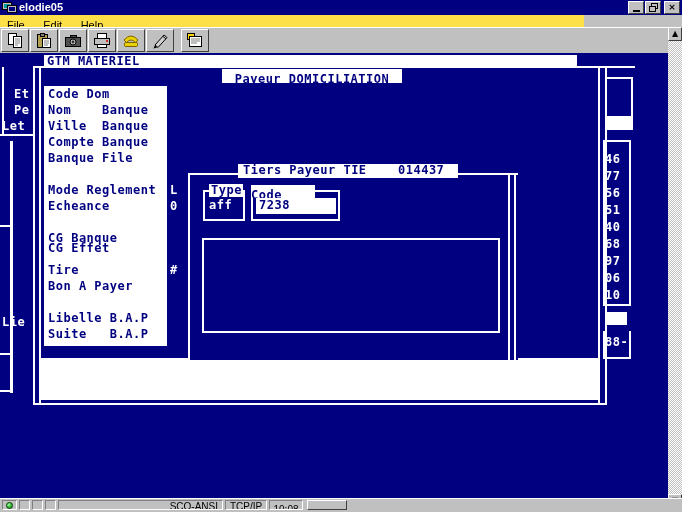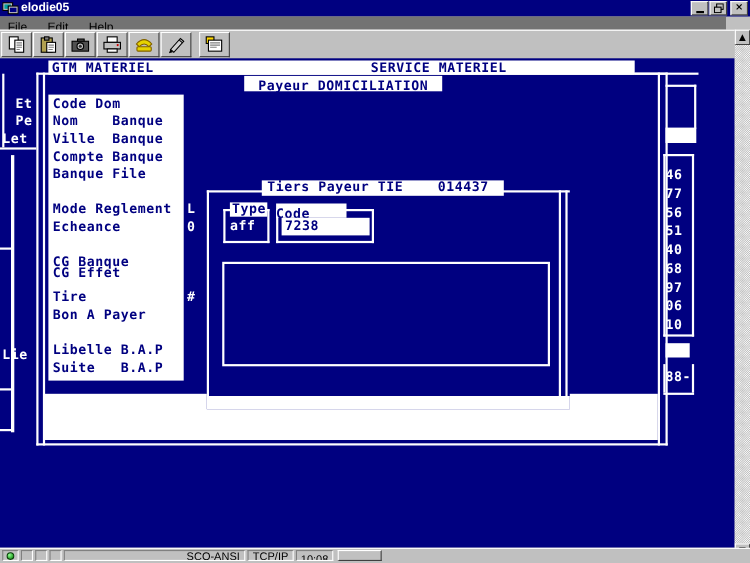--- a/index.html
+++ b/index.html
@@ -12,21 +12,21 @@
      color:#fff;white-space:pre;}
   .tn{color:#000080;}
   
   .titlebar{position:absolute;left:0;top:0;width:682px;height:15px;background:#000080;
             display:flex;align-items:center;}
   .title-text{color:#fff;font:bold 11px/15px "Liberation Sans",sans-serif;margin-left:3px;}
   .tbtns{margin-left:auto;display:flex;align-items:center;margin-right:2px;}
   .tbtn{width:16px;height:13px;background:#c0c0c0;border:1px solid;border-color:#fff #404040 #404040 #fff;
         display:flex;align-items:center;justify-content:center;margin-left:1px;box-sizing:border-box;
         font:bold 9px/9px "DejaVu Sans",sans-serif;color:#000;}
-  .menubar{position:absolute;left:0;top:15px;width:660px;height:12px;background:#737373;}
+  .menubar{position:absolute;left:0;top:15px;width:584px;height:12px;background:#fde047;}
   .menu-item{display:inline-block;font:11px/12px "Liberation Sans",sans-serif;color:#000;padding:0 7px;}
   .menu-item::first-letter{text-decoration:underline;}
   .toolbar{position:absolute;left:0;top:27px;width:682px;height:26px;background:#c0c0c0;
            border-top:1px solid #fff;box-sizing:border-box;}
   .tool-btn{position:absolute;top:1px;width:28px;height:23px;background:#c0c0c0;
             border:1px solid;border-color:#fff #404040 #404040 #fff;box-sizing:border-box;
             display:flex;align-items:center;justify-content:center;}
   
   .screen{position:absolute;left:0;top:53px;width:668px;height:445px;background:#000080;overflow:hidden;}
   .tiers{position:absolute;left:188px;top:111px;width:330px;height:208px;background:#000080;}
@@ -135,21 +135,20 @@
         <rect x="4.5" y="4.5" width="12" height="10" fill="#fff" stroke="#000"></rect>
         <path d="M6 7h9M6 9h9M6 11h6" stroke="#808080"></path>
       </svg>
     </div>
   </div>
 
   <div class="screen">
 
     <div class="w" style="left:44px;top:2px;width:533px;height:13px">
       <span class="t tn" style="left:3px;top:0">GTM MATERIEL</span>
-      <span class="t tn" style="left:293px;top:0">SERVICE MATERIEL</span>
     </div>
     <div class="w" style="left:577px;top:13px;width:58px;height:2px"></div>
 
     <div class="w" style="left:2px;top:14px;width:2px;height:67px"></div>
     <span class="t" style="left:14px;top:35px">Et</span>
     <span class="t" style="left:14px;top:51px">Pe</span>
     <span class="t" style="left:2px;top:67px">Let</span>
     <div class="w" style="left:0;top:81px;width:33px;height:2px"></div>
     <div class="w" style="left:10px;top:88px;width:3px;height:252px"></div>
     <div class="w" style="left:0;top:172px;width:10px;height:2px"></div>

